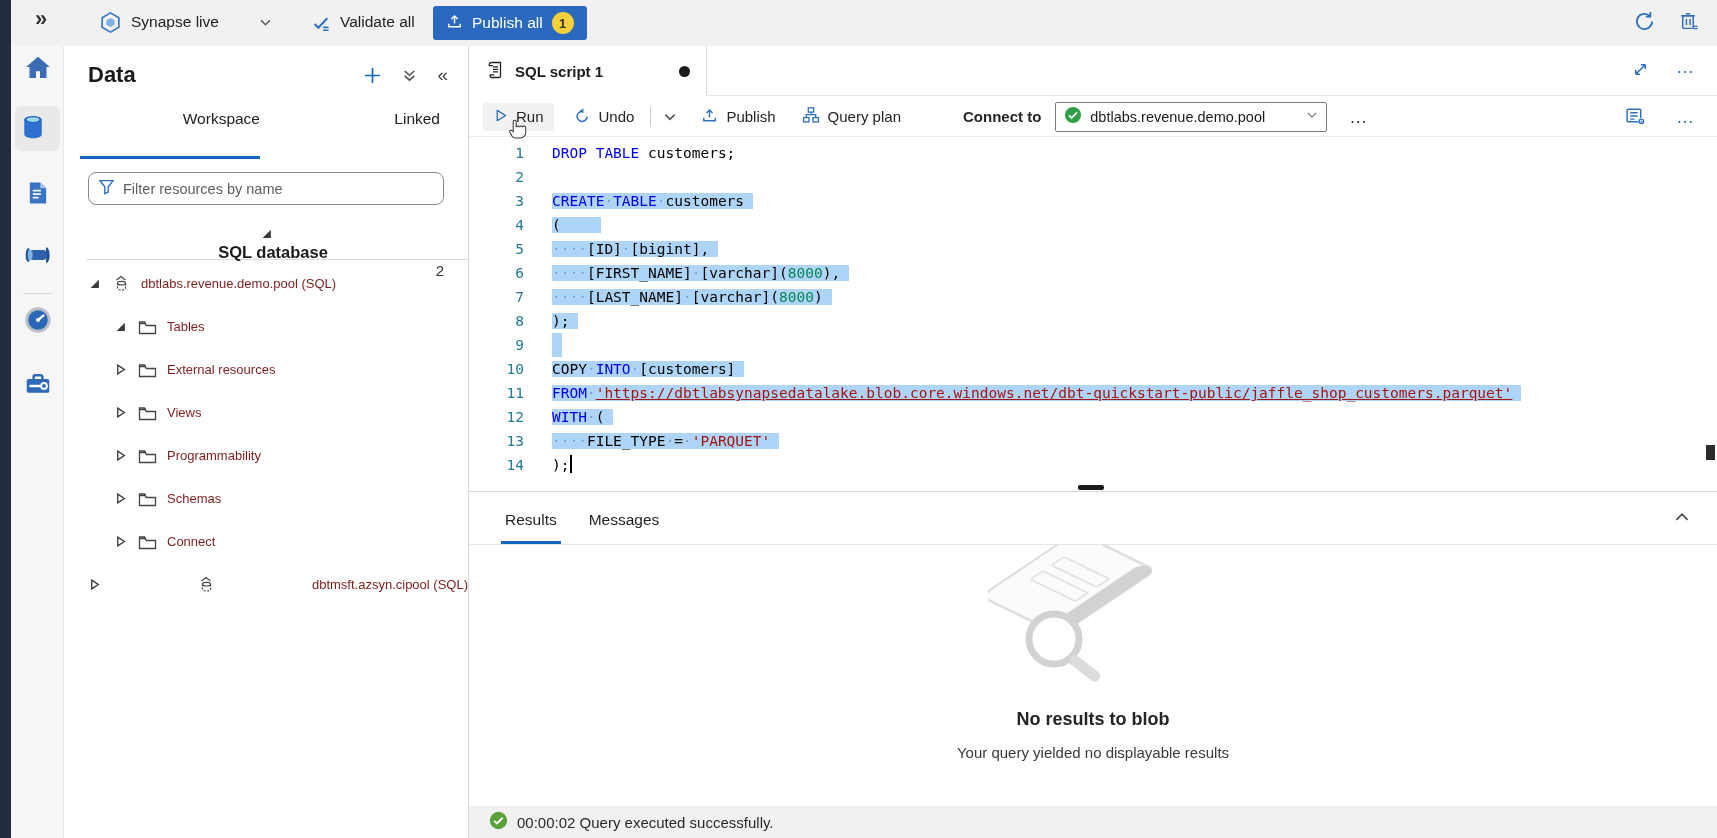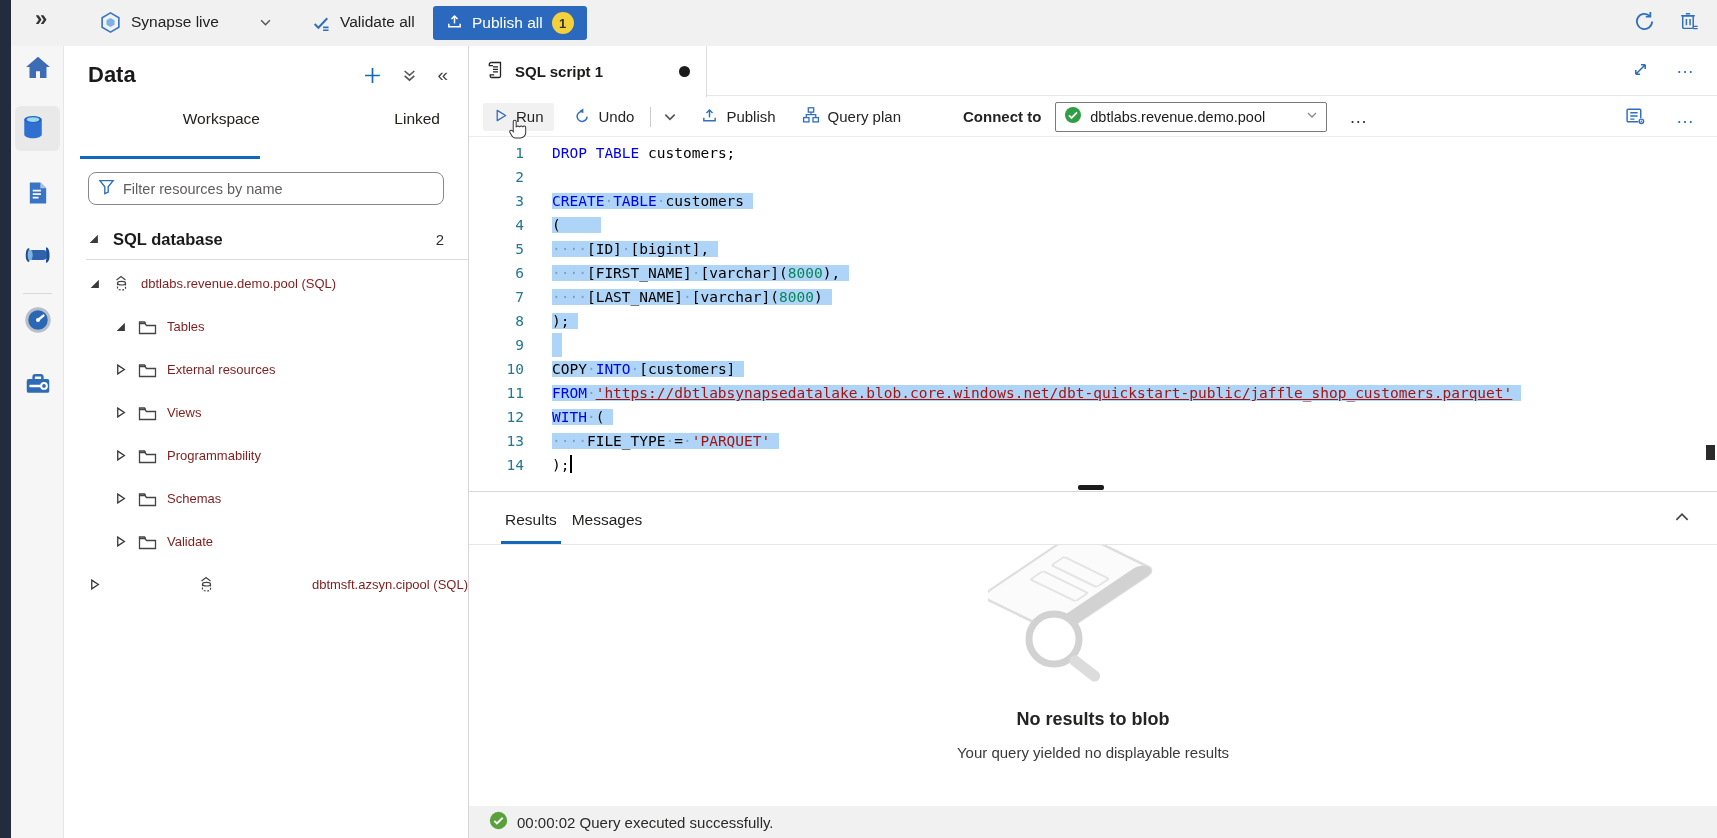--- a/index.html
+++ b/index.html
@@ -34,21 +34,21 @@
   .dp-header { display:flex; align-items:center; padding:16px 20px 0 24px; }
   .dp-title { font-size:22px; font-weight:700; color:#1b1a19;text-align:center; }
   .dp-hicons { margin-left:auto; display:flex; align-items:center; gap:20px; }
   .dp-collapse { font-size:19px; color:#444; cursor:pointer; }
   .dp-tabs { display:flex; padding-left:16px; margin-top:14px; }
   .dp-tab { width:180px; text-align:right; font-size:15.5px; color:#24211f; padding:8px 0 28px; border-bottom:3px solid transparent; cursor:pointer; }
   .dp-tab.active { border-bottom-color:#1168bd; }
   .dp-filter { margin:13px 24px 0; height:33px; border:1px solid #8a8886; border-radius:8px; display:flex; align-items:center; padding:0 9px; gap:8px; background:#fff; }
   .dp-filter input { border:none; outline:none; flex:1; font-size:14.5px; font-family:inherit; color:#333; background:transparent; }
   .dp-filter input::placeholder { color:#605e5c; }
-  .dp-section { display:flex; align-items:center; margin:20px 24px 0 24px; height:28px; }
+  .dp-section { display:flex; align-items:center; margin:20px 24px 0 24px; height:28px;flex-direction:column; }
   .dp-section .lbl { font-size:16.5px; font-weight:700; color:#1b1a19; margin-left:14px; }
   .dp-section .cnt { margin-left:auto; font-size:15px; color:#333; }
   .dp-divider { margin:6px 0 2px 22px; border-bottom:1px solid #dcdcdc; }
   .tree { margin-top:2px; }
   .tree-row { display:flex; align-items:center; height:43px; cursor:pointer; }
   .tree-row .arrow { width:12px; display:inline-flex; justify-content:center; }
   .tree-row .ticon { margin:0 10px 0 12px; display:inline-flex; }
   .tree-row .tlabel { font-size:13px; color:#7f1d1d; }
 
   
@@ -84,21 +84,21 @@
   .c-str { color:#a31515; }
   .c-link { text-decoration:underline; }
   .c-num { color:#098658; }
   .c-ws { color:#7c9fbe; }
   .caret { display:inline-block; width:2px; height:18px; background:#000; vertical-align:-3px; margin-left:1px; }
   .vsb { position:absolute; right:2px; top:308px; width:9px; height:15px; background:#2b2b2b; }
   .sash { position:absolute; left:609px; top:439px; width:26px; height:5px; background:#1b1b1b; border-radius:2px; cursor:row-resize; z-index:3; }
 
   
   .results-header { position:absolute; left:0; top:445px; width:100%; height:54px; border-top:1px solid #d8d8d8; border-bottom:1px solid #e6e6e6; }
-  .r-tabs { display:flex; gap:7px; padding-left:32px; height:100%; align-items:flex-end; }
+  .r-tabs { display:flex; gap:24px; padding-left:32px; height:100%; align-items:flex-end; }
   .r-tab { font-size:15.5px; color:#201f1e; padding:0 4px 12px; border-bottom:3px solid transparent; cursor:pointer; }
   .r-tab.active { border-bottom-color:#1168bd; }
   .r-collapse { position:absolute; right:26px; top:16px; cursor:pointer; }
   .results-body { position:absolute; left:0; top:499px; width:100%; height:261px; display:flex; flex-direction:column; align-items:center; }
   .empty-title { font-size:18px; font-weight:700; color:#252423; margin-top:8px; }
   .empty-sub { font-size:15px; color:#3b3a39; margin-top:14px; }
 
   .statusbar { position:absolute; left:0; bottom:0; width:100%; height:32px; background:#f1f1f1; display:flex; align-items:center; padding-left:20px; gap:9px; }
   .status-text { font-size:15px; color:#2b2a29; }
 
@@ -327,21 +327,21 @@
             <svg width="11" height="11" viewBox="0 0 10 10">
               <polygon points="2.5,1 8.5,5 2.5,9" fill="none" stroke="#3b3a39" stroke-width="1.2"></polygon>
             </svg>
           </span>
           <span class="ticon">
             <svg width="19" height="16" viewBox="0 0 19 16" fill="none" stroke="#444" stroke-width="1.3">
               <path d="M1.5 4.5h5.4l1.6 2h9v8h-16z"></path>
               <path d="M1.5 4.5V3h5l1.2 1.5"></path>
             </svg>
           </span>
-          <span class="tlabel">Validate</span>
+          <span class="tlabel">Connect</span>
         </div>
         <div class="tree-row" style="padding-left: 24px; justify-content: space-between;">
           <span class="arrow">
             <svg width="11" height="11" viewBox="0 0 10 10">
               <polygon points="2.5,1 8.5,5 2.5,9" fill="none" stroke="#3b3a39" stroke-width="1.2"></polygon>
             </svg>
           </span>
           <span class="ticon">
             <svg width="19" height="19" viewBox="0 0 19 19" fill="none" stroke="#444" stroke-width="1.2">
               <path d="M4.5 6 9 2.5 13.5 6"></path>

